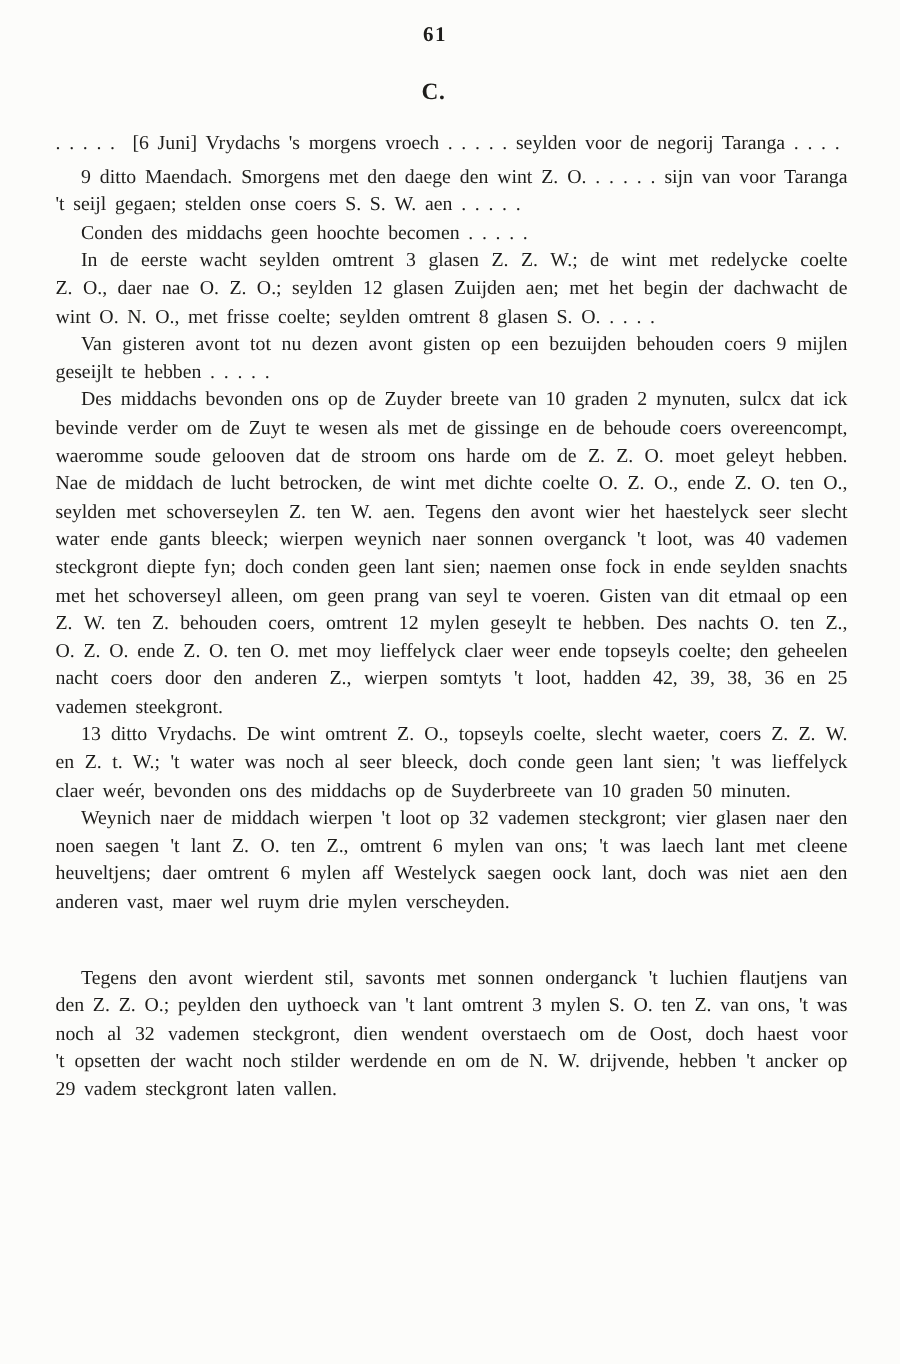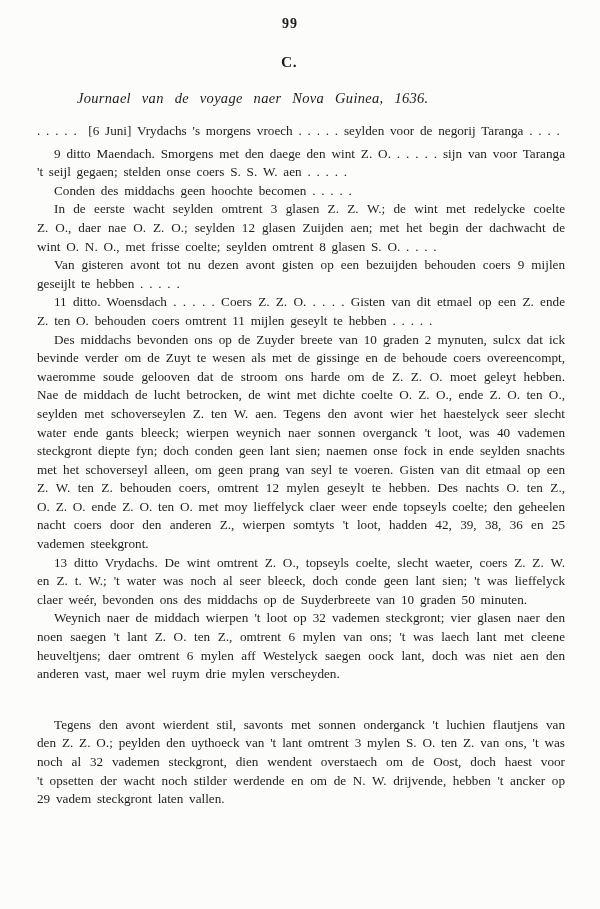--- a/index.html
+++ b/index.html
@@ -63,28 +63,26 @@
     margin-top: 32px;
   }
   .bold {
     font-weight: normal;
   }
 </style>
 </head>
 <body>
 
 <div class="page">
-  <div class="page-number">99</div>
+  <div class="page-number">61</div>
   <div class="section-heading">C.</div>
-  <div class="journal-title">Journael van de voyage naer Nova Guinea, 1636.</div>
   <div class="body-text">
       <p class="para"><span>.&nbsp;.&nbsp;.&nbsp;.&nbsp;.&nbsp; [6 Juni] Vrydachs 's morgens vroech&nbsp;.&nbsp;.&nbsp;.&nbsp;.&nbsp;. seylden voor de negorij Taranga&nbsp;.&nbsp;.&nbsp;.&nbsp;.</span></p>
       <p class="para indent gap-small"><span>9 ditto Maendach. Smorgens met den daege den wint Z.&nbsp;O.&nbsp;.&nbsp;.&nbsp;.&nbsp;.&nbsp;. sijn van voor Taranga 't&nbsp;seijl gegaen; stelden onse coers S.&nbsp;S.&nbsp;W. aen&nbsp;.&nbsp;.&nbsp;.&nbsp;.&nbsp;.</span></p>
       <p class="para indent"><span>Conden des middachs geen hoochte becomen&nbsp;.&nbsp;.&nbsp;.&nbsp;.&nbsp;.</span></p>
       <p class="para indent"><span>In de eerste wacht seylden omtrent 3 glasen Z.&nbsp;Z.&nbsp;W.; de wint met redelycke coelte Z.&nbsp;O., daer nae O.&nbsp;Z.&nbsp;O.; seylden 12 glasen Zuijden aen; met het begin der dachwacht de wint O.&nbsp;N.&nbsp;O., met frisse coelte; seylden omtrent 8 glasen S.&nbsp;O.&nbsp;.&nbsp;.&nbsp;.&nbsp;.</span></p>
       <p class="para indent"><span>Van gisteren avont tot nu dezen avont gisten op een bezuijden behouden coers 9 mijlen geseijlt te hebben&nbsp;.&nbsp;.&nbsp;.&nbsp;.&nbsp;.</span></p>
-      <p class="para indent"><span>11 ditto. Woensdach&nbsp;.&nbsp;.&nbsp;.&nbsp;.&nbsp;. Coers Z.&nbsp;Z.&nbsp;O.&nbsp;.&nbsp;.&nbsp;.&nbsp;. Gisten van dit etmael op een Z. ende Z. ten O. behouden coers omtrent 11 mijlen geseylt te hebben&nbsp;.&nbsp;.&nbsp;.&nbsp;.&nbsp;.</span></p>
       <p class="para indent"><span>Des middachs bevonden ons op de Zuyder breete van 10 graden 2 mynuten, sulcx dat ick bevinde verder om de Zuyt te wesen als met de gissinge en de behoude coers overeencompt, waeromme soude gelooven dat de stroom ons harde om de Z.&nbsp;Z.&nbsp;O. moet geleyt hebben. Nae de middach de lucht betrocken, de wint met dichte coelte O.&nbsp;Z.&nbsp;O., ende Z.&nbsp;O. ten O., seylden met schoverseylen Z. ten W. aen. Tegens den avont wier het haestelyck seer slecht water ende gants bleeck; wierpen weynich naer sonnen overganck 't&nbsp;loot, was 40 vademen steckgront diepte fyn; doch conden geen lant sien; naemen onse fock in ende seylden snachts met het schoverseyl alleen, om geen prang van seyl te voeren. Gisten van dit etmaal op een Z.&nbsp;W. ten Z. behouden coers, omtrent 12 mylen geseylt te hebben. Des nachts O. ten Z., O.&nbsp;Z.&nbsp;O. ende Z.&nbsp;O. ten O. met moy lieffelyck claer weer ende topseyls coelte; den geheelen nacht coers door den anderen Z., wierpen somtyts 't&nbsp;loot, hadden 42, 39, 38, 36 en 25 vademen steekgront.</span></p>
       <p class="para indent"><span>13 ditto Vrydachs. De wint omtrent Z.&nbsp;O., topseyls coelte, slecht waeter, coers Z.&nbsp;Z.&nbsp;W. en Z. t. W.; 't&nbsp;water was noch al seer bleeck, doch conde geen lant sien; 't&nbsp;was lieffelyck claer weér, bevonden ons des middachs op de Suyderbreete van 10 graden 50 minuten.</span></p>
       <p class="para indent"><span>Weynich naer de middach wierpen 't&nbsp;loot op 32 vademen steckgront; vier glasen naer den noen saegen 't&nbsp;</span><span class="bold">lant</span><span> Z.&nbsp;O. ten Z., omtrent 6 mylen van ons; 't&nbsp;was laech lant met cleene heuveltjens; daer omtrent 6 mylen aff Westelyck saegen oock lant, doch was niet aen den anderen vast, maer wel ruym drie mylen verscheyden.</span></p>
       <p class="para indent gap-large"><span>Tegens den avont wierdent stil, savonts met sonnen onderganck 't&nbsp;luchien flautjens van den Z.&nbsp;Z.&nbsp;O.; peylden den uythoeck van 't&nbsp;lant omtrent 3 mylen S.&nbsp;O. ten Z. van ons, 't&nbsp;was noch al 32 vademen steckgront, dien wendent overstaech om de Oost, doch haest voor 't&nbsp;opsetten der wacht noch stilder werdende en om de N.&nbsp;W. drijvende, hebben 't&nbsp;ancker op 29 vadem steckgront laten vallen.</span></p>
     </div>
 </div>
 
 </body></html>

